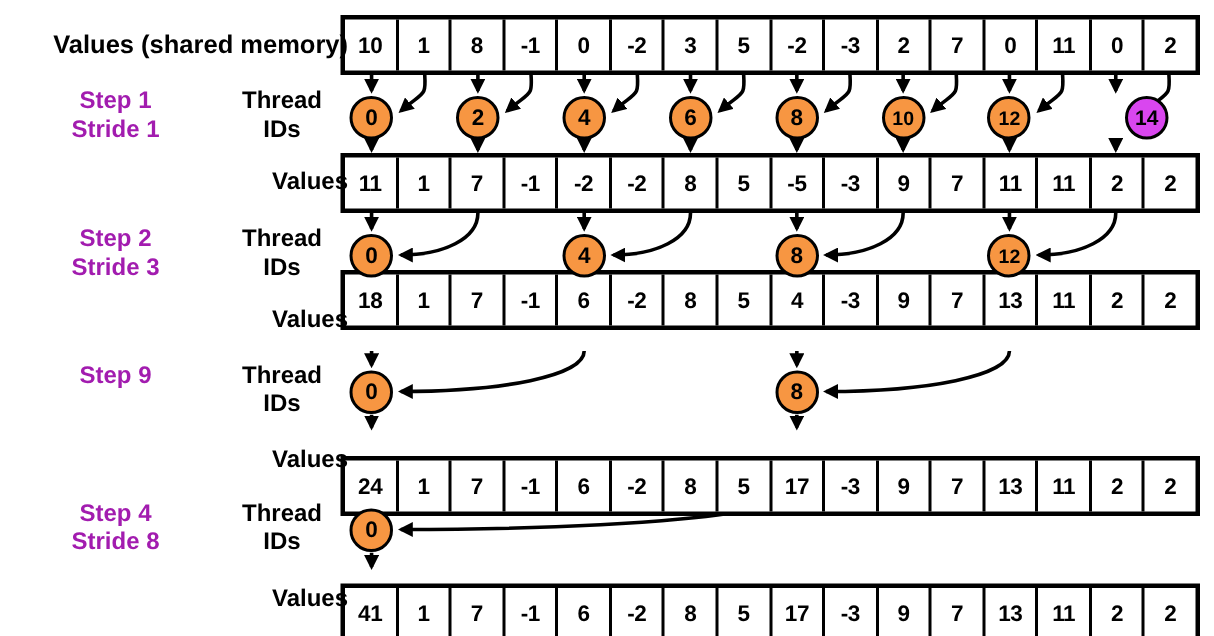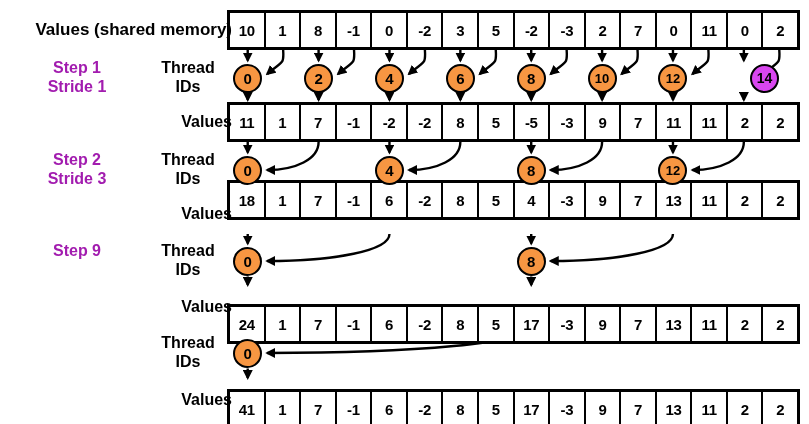--- a/index.html
+++ b/index.html
@@ -246,19 +246,21 @@
     <div class="steplabel" style="top: 241px;">
       <div>Step 9</div>
     </div>
     <div class="thrlabel" style="top: 241px;">
       <div>Thread</div>
       <div>IDs</div>
     </div>
     <div class="circle" style="left: 233.219px; top: 246.5px; background: rgb(247, 150, 66); font-size: 15px;">0</div>
     <div class="circle" style="left: 516.719px; top: 246.5px; background: rgb(247, 150, 66); font-size: 15px;">8</div>
     <div class="steplabel" style="top: 333px;">
+      <div>Step 4</div>
+      <div>Stride 8</div>
     </div>
     <div class="thrlabel" style="top: 333px;">
       <div>Thread</div>
       <div>IDs</div>
     </div>
     <div class="circle" style="left: 233.219px; top: 338.5px; background: rgb(247, 150, 66); font-size: 15px;">0</div>
   </div>
 
 </body></html>

